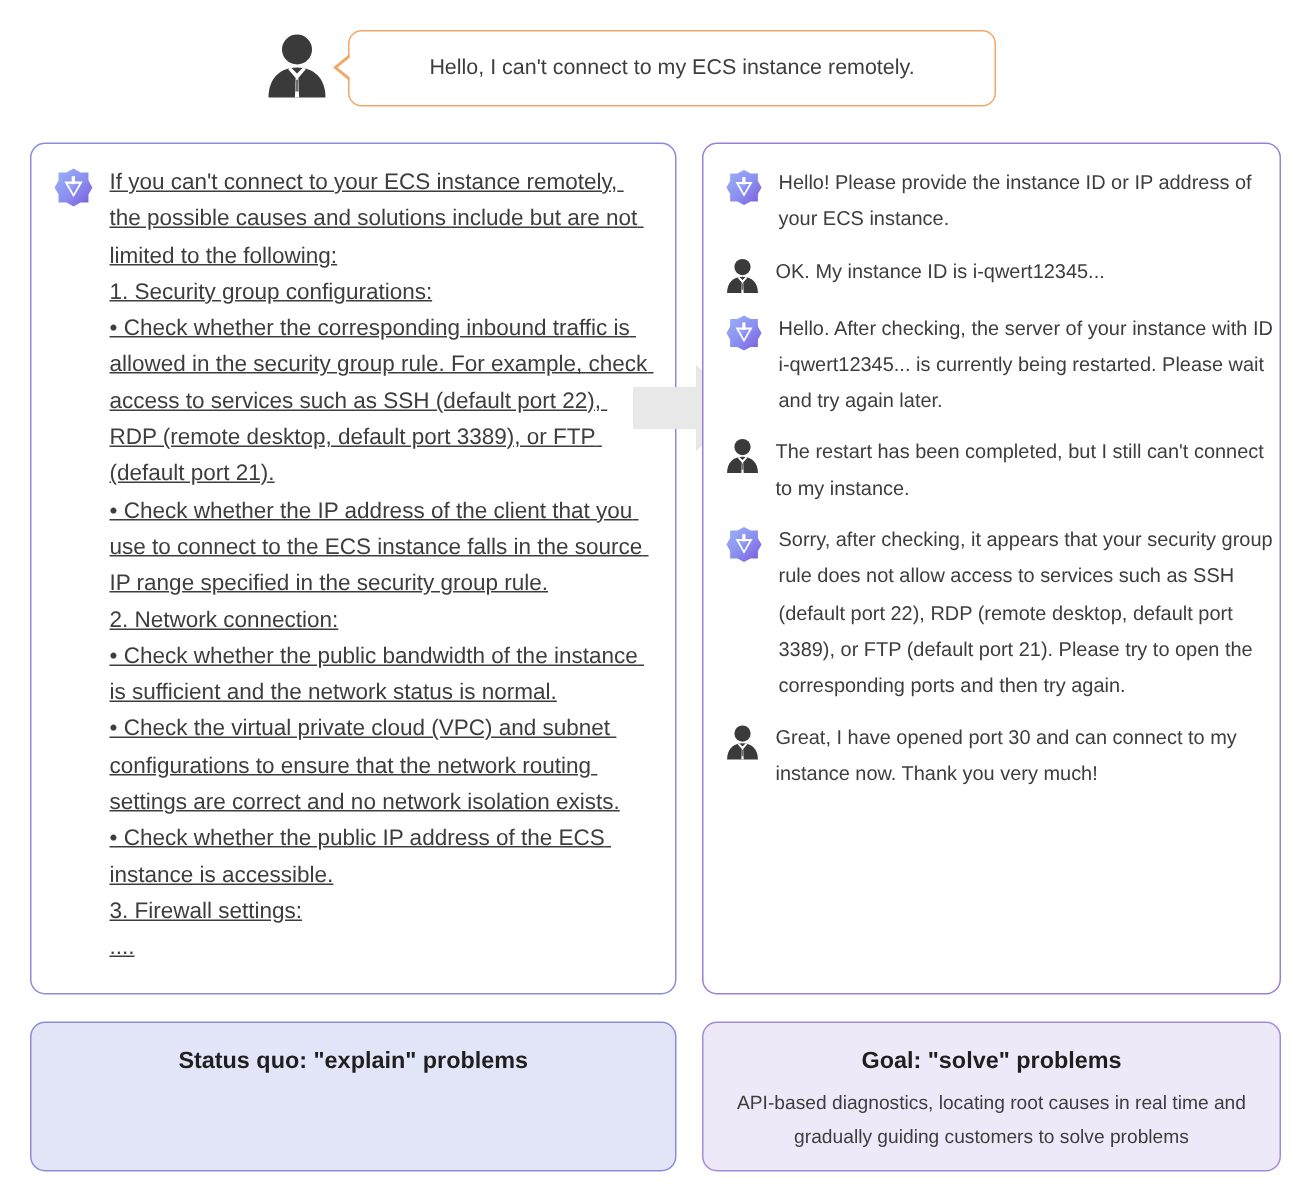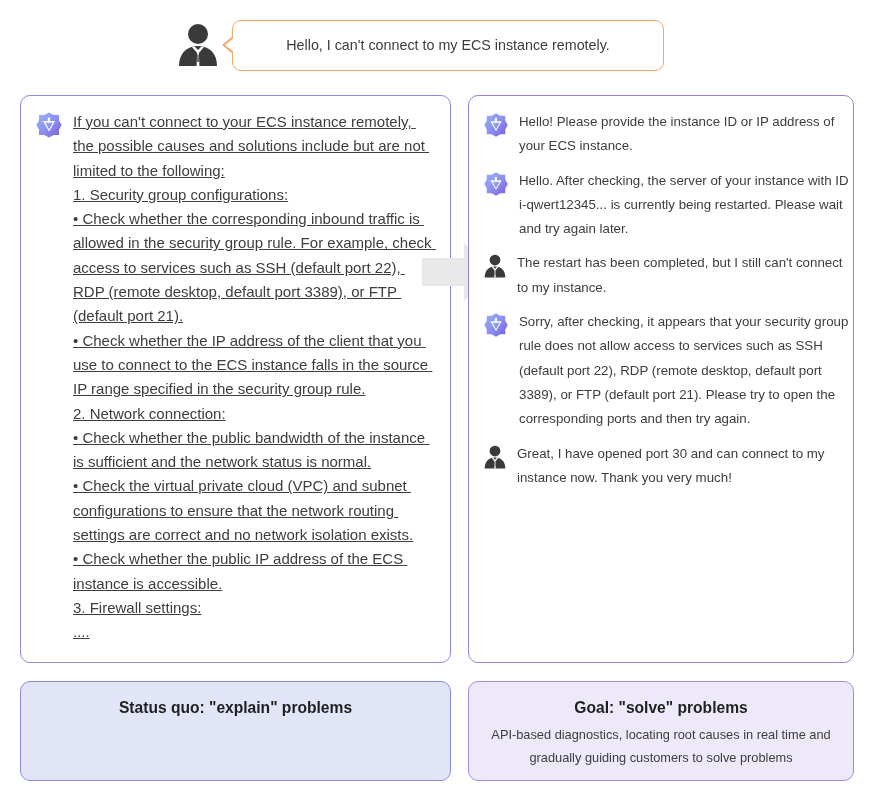--- a/index.html
+++ b/index.html
@@ -15,21 +15,21 @@
     position: relative;
     overflow: hidden;
   }
 
   
   .question-row {
     position: absolute;
     left: 176px;
     top: 20px;
     display: flex;
-    align-items: center;
+    align-items: flex-start;
   }
   .person-avatar {
     width: 44px;
     height: 48px;
     flex: 0 0 auto;
     display: block;
   }
   .bubble {
     position: relative;
     margin-left: 12px;
@@ -245,60 +245,70 @@
           </linearGradient>
         </defs>
         <path d="M16 1.6 L21.4 4.6 L27.4 4.6 L27.4 10.6 L30.4 16 L27.4 21.4 L27.4 27.4 L21.4 27.4 L16 30.4 L10.6 27.4 L4.6 27.4 L4.6 21.4 L1.6 16 L4.6 10.6 L4.6 4.6 L10.6 4.6 Z" fill="url(#lg2)"></path>
         <path d="M9 11.5 L23 11.5 L16 23.5 Z" fill="#ffffff"></path>
         <path d="M11.6 13.2 L20.4 13.2 L16 20.8 Z" fill="url(#lg2)"></path>
         <rect x="14.6" y="7.4" width="2.6" height="6" fill="#ffffff"></rect>
       </svg>
       <div class="chat-text">Hello! Please provide the instance ID or IP address of your ECS instance.</div>
     </div>
 
-
-    <div class="chat-msg">
-      <svg class="chat-avatar" viewBox="0 0 32 32">
-        <path d="M16 1.6 L21.4 4.6 L27.4 4.6 L27.4 10.6 L30.4 16 L27.4 21.4 L27.4 27.4 L21.4 27.4 L16 30.4 L10.6 27.4 L4.6 27.4 L4.6 21.4 L1.6 16 L4.6 10.6 L4.6 4.6 L10.6 4.6 Z" fill="url(#lg2)"></path>
-        <path d="M9 11.5 L23 11.5 L16 23.5 Z" fill="#ffffff"></path>
-        <path d="M11.6 13.2 L20.4 13.2 L16 20.8 Z" fill="url(#lg2)"></path>
-        <rect x="14.6" y="7.4" width="2.6" height="6" fill="#ffffff"></rect>
-      </svg>
-      <div class="chat-text">Hello. After checking, the server of your instance with ID i-qwert12345... is currently being restarted. Please wait and try again later.</div>
-    </div>
-
     <div class="chat-msg">
       <svg class="chat-avatar person" viewBox="0 0 44 48">
         <circle cx="22" cy="13" r="10" fill="#3a3a3a"></circle>
         <path d="M22 25 C10 25 3 33 3 45 L41 45 C41 33 34 25 22 25 Z" fill="#3a3a3a"></path>
         <path d="M16 26 L22 33 L28 26 L26 25 L22 29 L18 25 Z" fill="#ffffff"></path>
         <path d="M21.1 32 L22.9 32 L23.4 45 L20.6 45 Z" fill="#ffffff"></path>
         <path d="M21.3 33.2 L22.7 33.2 L23.1 41 L20.9 41 Z" fill="#6e6e6e"></path>
       </svg>
-      <div class="chat-text">The restart has been completed, but I still can't connect to my instance.</div>
+      <div class="chat-text">OK. My instance ID is i-qwert12345...</div>
     </div>
 
     <div class="chat-msg">
       <svg class="chat-avatar" viewBox="0 0 32 32">
         <path d="M16 1.6 L21.4 4.6 L27.4 4.6 L27.4 10.6 L30.4 16 L27.4 21.4 L27.4 27.4 L21.4 27.4 L16 30.4 L10.6 27.4 L4.6 27.4 L4.6 21.4 L1.6 16 L4.6 10.6 L4.6 4.6 L10.6 4.6 Z" fill="url(#lg2)"></path>
         <path d="M9 11.5 L23 11.5 L16 23.5 Z" fill="#ffffff"></path>
         <path d="M11.6 13.2 L20.4 13.2 L16 20.8 Z" fill="url(#lg2)"></path>
         <rect x="14.6" y="7.4" width="2.6" height="6" fill="#ffffff"></rect>
       </svg>
-      <div class="chat-text">Sorry, after checking, it appears that your security group rule does not allow access to services such as SSH (default port 22), RDP (remote desktop, default port 3389), or FTP (default port 21). Please try to open the corresponding ports and then try again.</div>
+      <div class="chat-text">Hello. After checking, the server of your instance with ID i-qwert12345... is currently being restarted. Please wait and try again later.</div>
     </div>
 
     <div class="chat-msg">
       <svg class="chat-avatar person" viewBox="0 0 44 48">
         <circle cx="22" cy="13" r="10" fill="#3a3a3a"></circle>
         <path d="M22 25 C10 25 3 33 3 45 L41 45 C41 33 34 25 22 25 Z" fill="#3a3a3a"></path>
         <path d="M16 26 L22 33 L28 26 L26 25 L22 29 L18 25 Z" fill="#ffffff"></path>
         <path d="M21.1 32 L22.9 32 L23.4 45 L20.6 45 Z" fill="#ffffff"></path>
         <path d="M21.3 33.2 L22.7 33.2 L23.1 41 L20.9 41 Z" fill="#6e6e6e"></path>
       </svg>
+      <div class="chat-text">The restart has been completed, but I still can't connect to my instance.</div>
+    </div>
+
+    <div class="chat-msg">
+      <svg class="chat-avatar" viewBox="0 0 32 32">
+        <path d="M16 1.6 L21.4 4.6 L27.4 4.6 L27.4 10.6 L30.4 16 L27.4 21.4 L27.4 27.4 L21.4 27.4 L16 30.4 L10.6 27.4 L4.6 27.4 L4.6 21.4 L1.6 16 L4.6 10.6 L4.6 4.6 L10.6 4.6 Z" fill="url(#lg2)"></path>
+        <path d="M9 11.5 L23 11.5 L16 23.5 Z" fill="#ffffff"></path>
+        <path d="M11.6 13.2 L20.4 13.2 L16 20.8 Z" fill="url(#lg2)"></path>
+        <rect x="14.6" y="7.4" width="2.6" height="6" fill="#ffffff"></rect>
+      </svg>
+      <div class="chat-text">Sorry, after checking, it appears that your security group rule does not allow access to services such as SSH (default port 22), RDP (remote desktop, default port 3389), or FTP (default port 21). Please try to open the corresponding ports and then try again.</div>
+    </div>
+
+    <div class="chat-msg">
+      <svg class="chat-avatar person" viewBox="0 0 44 48">
+        <circle cx="22" cy="13" r="10" fill="#3a3a3a"></circle>
+        <path d="M22 25 C10 25 3 33 3 45 L41 45 C41 33 34 25 22 25 Z" fill="#3a3a3a"></path>
+        <path d="M16 26 L22 33 L28 26 L26 25 L22 29 L18 25 Z" fill="#ffffff"></path>
+        <path d="M21.1 32 L22.9 32 L23.4 45 L20.6 45 Z" fill="#ffffff"></path>
+        <path d="M21.3 33.2 L22.7 33.2 L23.1 41 L20.9 41 Z" fill="#6e6e6e"></path>
+      </svg>
       <div class="chat-text">Great, I have opened port 30 and can connect to my instance now. Thank you very much!</div>
     </div>
 
   </div>
 </div>
 
 <div class="card card-left">
   <div class="card-title">Status quo: "explain" problems</div>
 </div>
 

